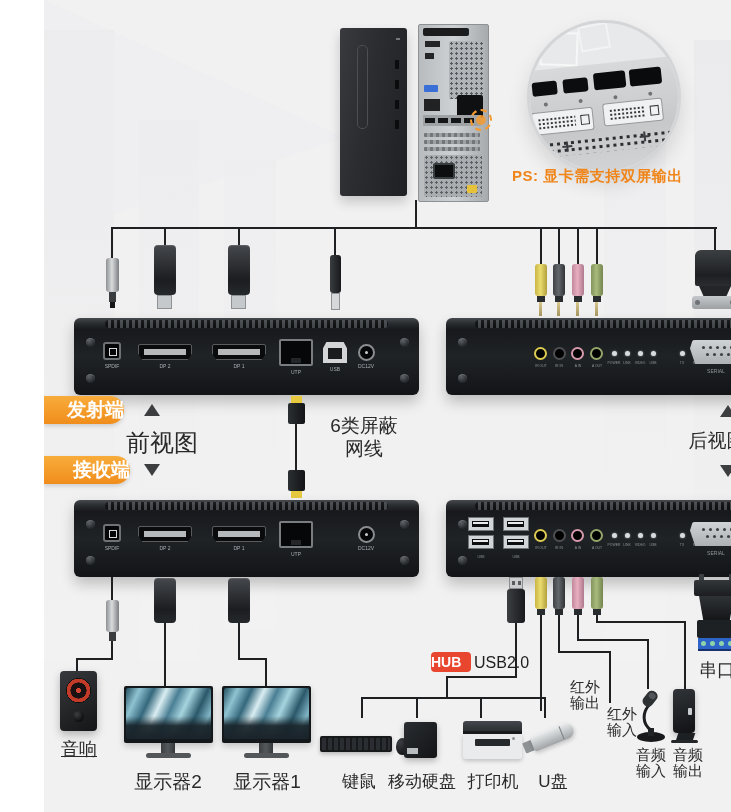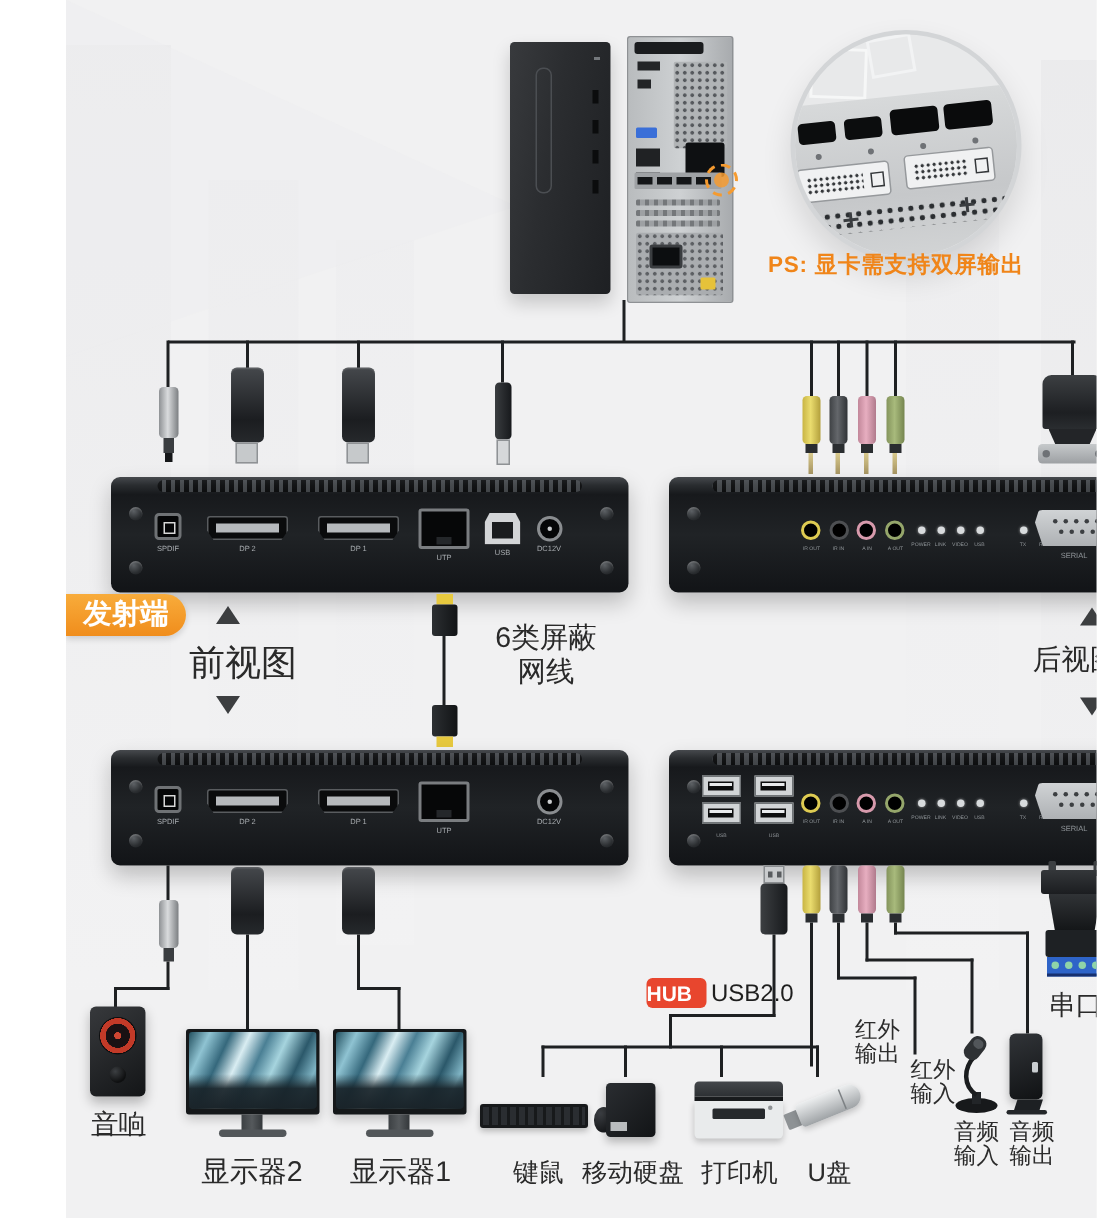--- a/index.html
+++ b/index.html
@@ -20,21 +20,21 @@
   .dev .vent{position:absolute;top:2px;left:9%;right:9%;height:8px;border-radius:4px;
     background:repeating-linear-gradient(90deg,rgba(0,0,0,.55) 0 3px,rgba(96,100,104,.55) 3px 6px);}
   .screw{position:absolute;width:9px;height:9px;border-radius:50%;
     background:radial-gradient(circle at 35% 30%,#5d6165,#2c2f32 60%,#17191c);box-shadow:inset 0 1px 1px rgba(255,255,255,.22);}
   .jack{position:absolute;width:13px;height:13px;border-radius:50%;background:#000;box-sizing:border-box;}
   .led{position:absolute;width:5px;height:5px;border-radius:50%;background:#d8dbdd;box-shadow:0 0 2px rgba(255,255,255,.6);}
   .db9{position:absolute;width:52px;height:24px;background:linear-gradient(180deg,#d0d3d5,#aeb1b4);border-radius:5px;
     clip-path:polygon(5% 0,95% 0,100% 35%,90% 100%,10% 100%,0 35%);}
   .pin{position:absolute;width:3px;height:3px;border-radius:50%;background:#3c3f42;}
   .badge{position:absolute;height:28px;border-radius:0 14px 14px 0;background:linear-gradient(180deg,#f8ac3b,#f08d1c);
-    color:#fff;font-weight:bold;font-size:19px;line-height:28px;text-align:center;box-shadow:0 2px 4px rgba(0,0,0,.15);}
+    color:#fff;font-weight:bold;font-size:19px;line-height:28px;text-align:right;box-shadow:0 2px 4px rgba(0,0,0,.15);}
   .tri-up{position:absolute;width:0;height:0;border-left:8px solid transparent;border-right:8px solid transparent;border-bottom:12px solid #3c3e40;}
   .tri-dn{position:absolute;width:0;height:0;border-left:8px solid transparent;border-right:8px solid transparent;border-top:12px solid #3c3e40;}
   .dp-plug{position:absolute;width:22px;border-radius:4px;background:linear-gradient(180deg,#45484c,#1b1d20 70%,#26292c);box-shadow:inset 0 1px 1px rgba(255,255,255,.15);}
   .dp-tongue{position:absolute;width:15px;height:14px;background:#c6c9cb;border:1px solid #8f9295;box-sizing:border-box;}
   .aplug{position:absolute;width:12px;height:32px;border-radius:3px;}
   .asleeve{position:absolute;width:8px;height:6px;background:#2a2d30;}
   .apin{position:absolute;width:3px;height:14px;background:linear-gradient(180deg,#d8c98d,#a79562);}
   .usbport{position:absolute;width:26px;height:14px;background:#d2d5d7;border:1px solid #707477;box-sizing:border-box;}
   .usbport i{position:absolute;left:3px;top:3px;width:17px;height:6px;background:#0c0d0e;display:block;}
   .usbport i b{position:absolute;left:1px;top:1px;width:15px;height:2px;background:#e8eaec;display:block;}
@@ -236,20 +236,21 @@
     <span class="pin" style="left:16px;top:13px;"></span>
       <span class="pin" style="left:23px;top:13px;"></span>
       <span class="pin" style="left:30px;top:13px;"></span>
       <span class="pin" style="left:37px;top:13px;"></span>
   </div>
   <div class="plabel" style="left:672px;top:368px;color:#8f9498;">SERIAL</div>
 
   <div class="badge" style="left:0;top:396px;width:80px;">发射端</div>
   <div class="tri-up" style="left:100px;top:404px;"></div>
   <div class="lbl" style="left:82px;top:428px;width:64px;font-size:24px;">前视图</div>
+  <div class="badge" style="left:0;top:456px;width:86px;">接收端</div>
   <div class="tri-dn" style="left:100px;top:464px;"></div>
 
   <div class="tri-up" style="left:676px;top:405px;"></div>
   <div class="lbl" style="left:641px;top:429px;width:64px;font-size:19px;">后视图</div>
   <div class="tri-dn" style="left:676px;top:465px;"></div>
 
   <div class="abs" style="left:247px;top:396px;width:11px;height:7px;background:#e7c93f;"></div>
   <div class="abs" style="left:244px;top:403px;width:17px;height:21px;background:linear-gradient(90deg,#2c2f32,#121416);border-radius:2px;"></div>
   <div class="w" style="left:251px;top:424px;width:2px;height:53px;"></div>
   <div class="abs" style="left:244px;top:470px;width:17px;height:21px;background:linear-gradient(90deg,#2c2f32,#121416);border-radius:2px;"></div>

